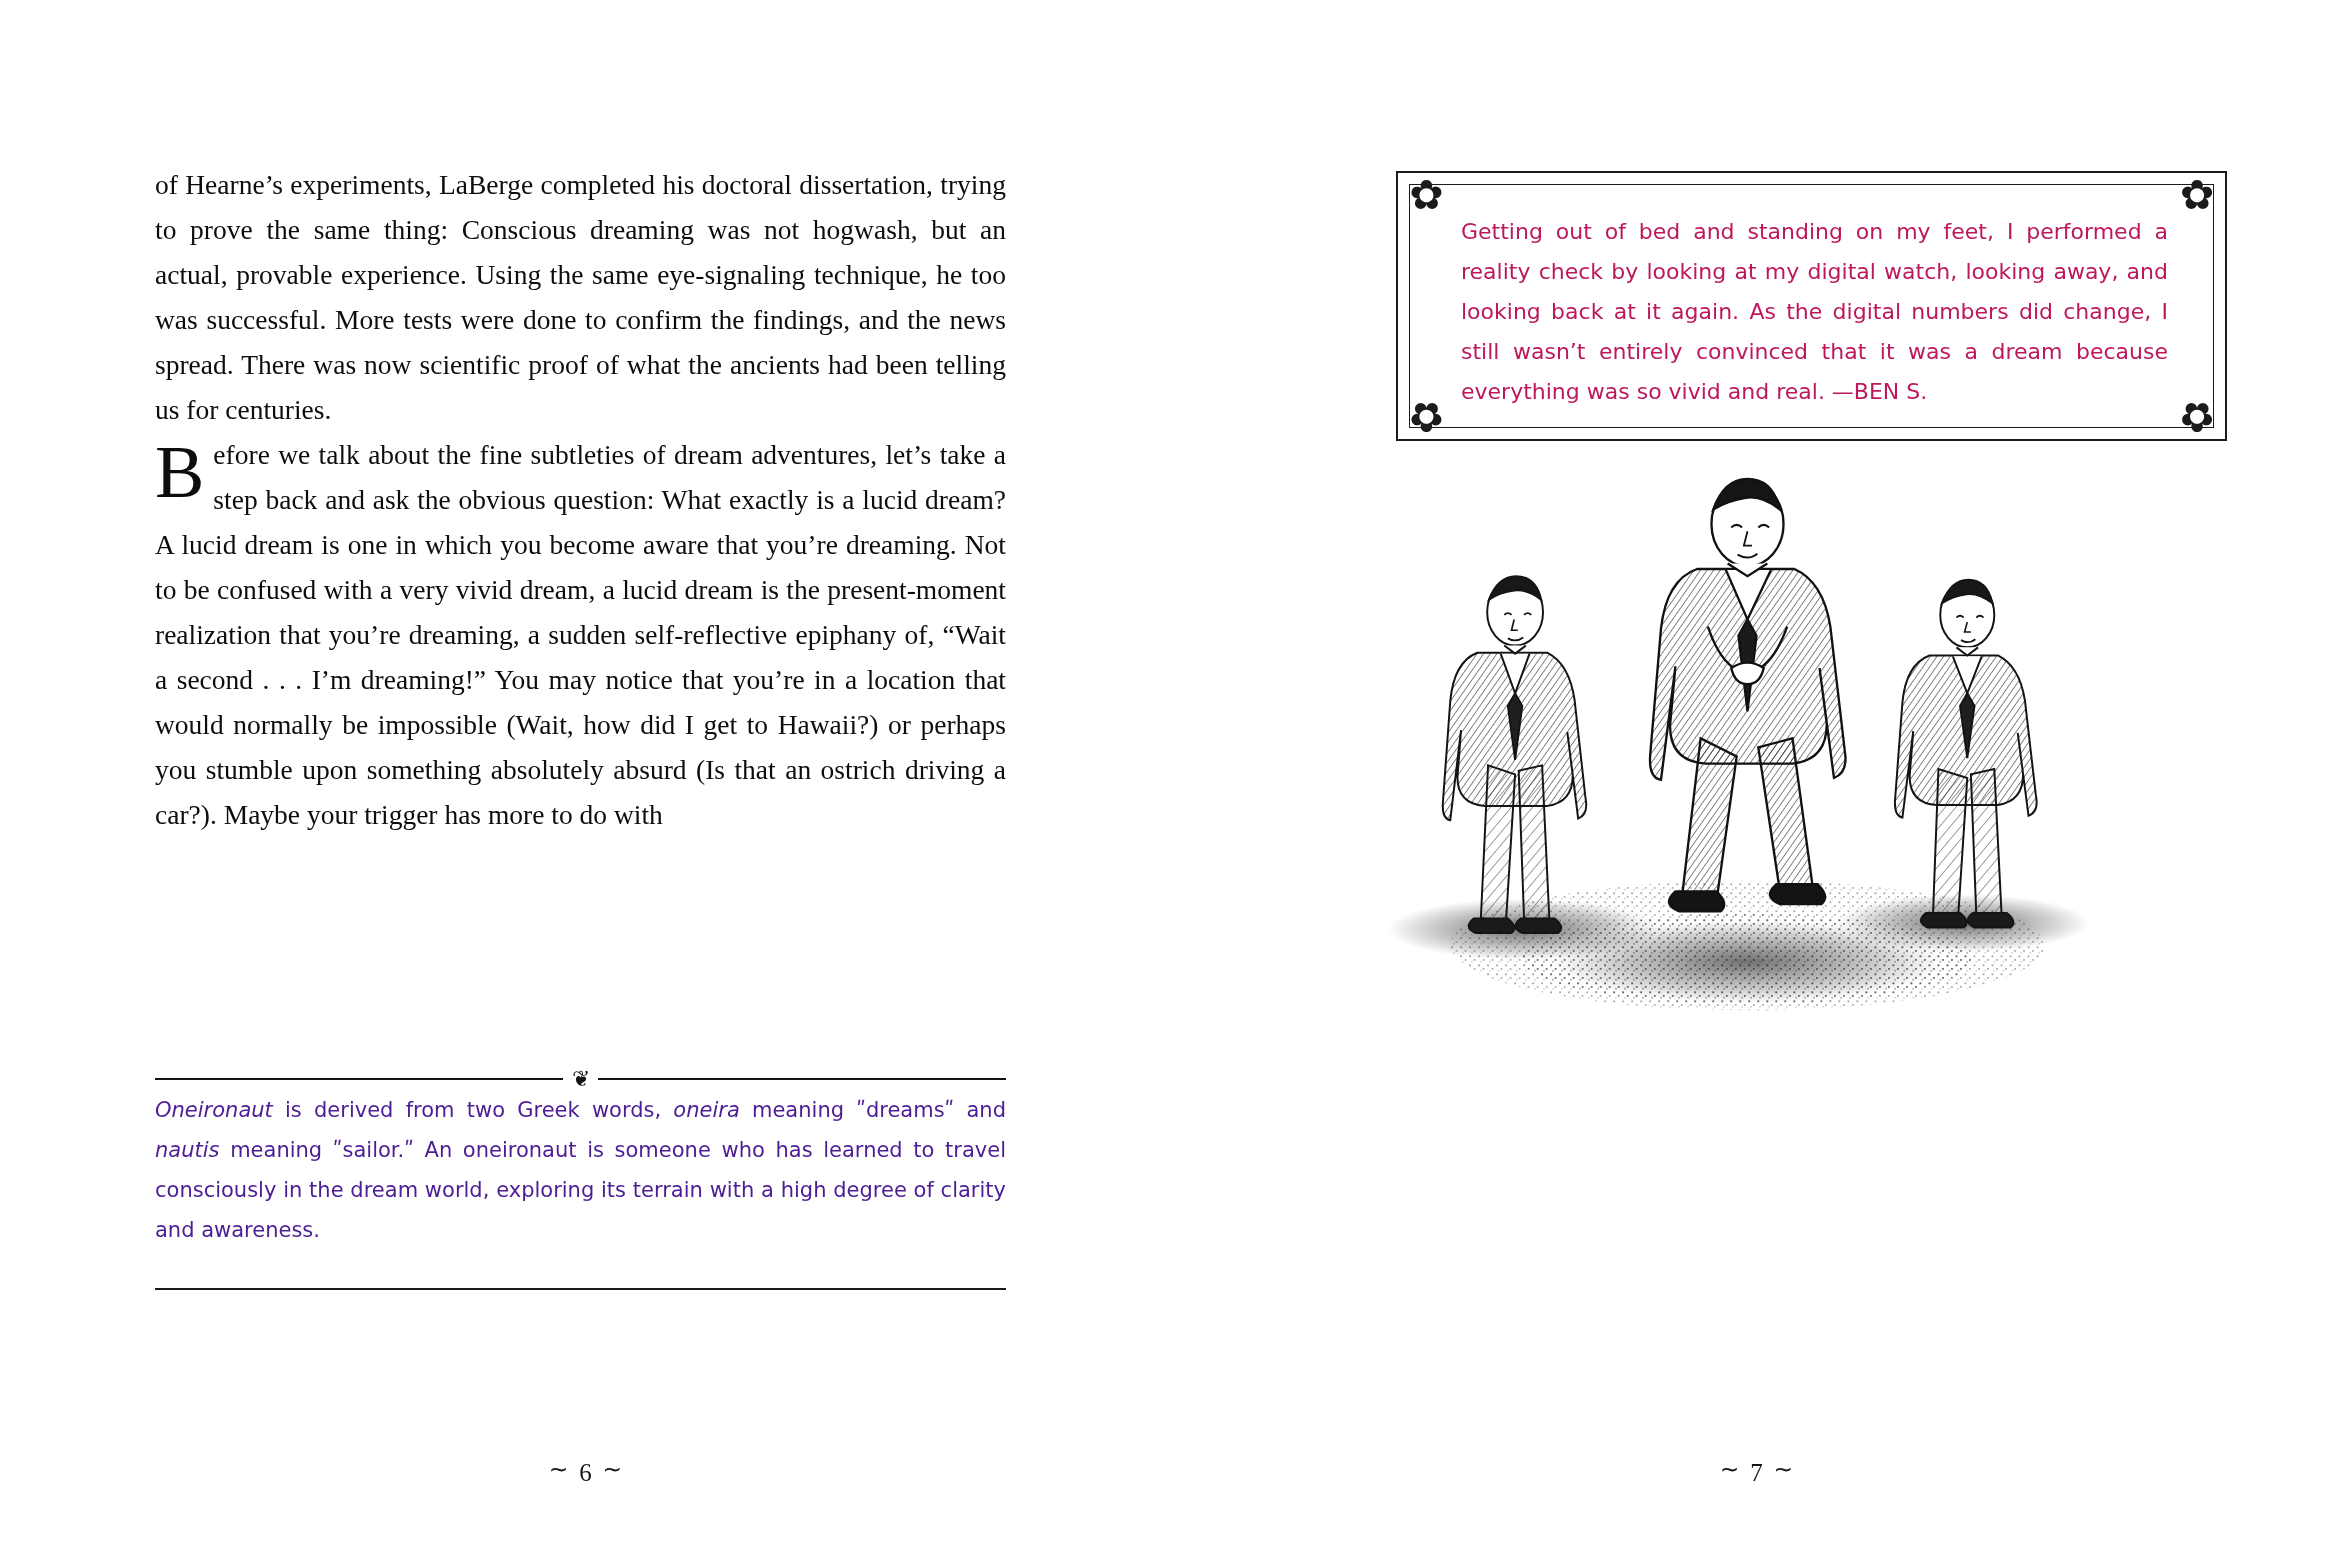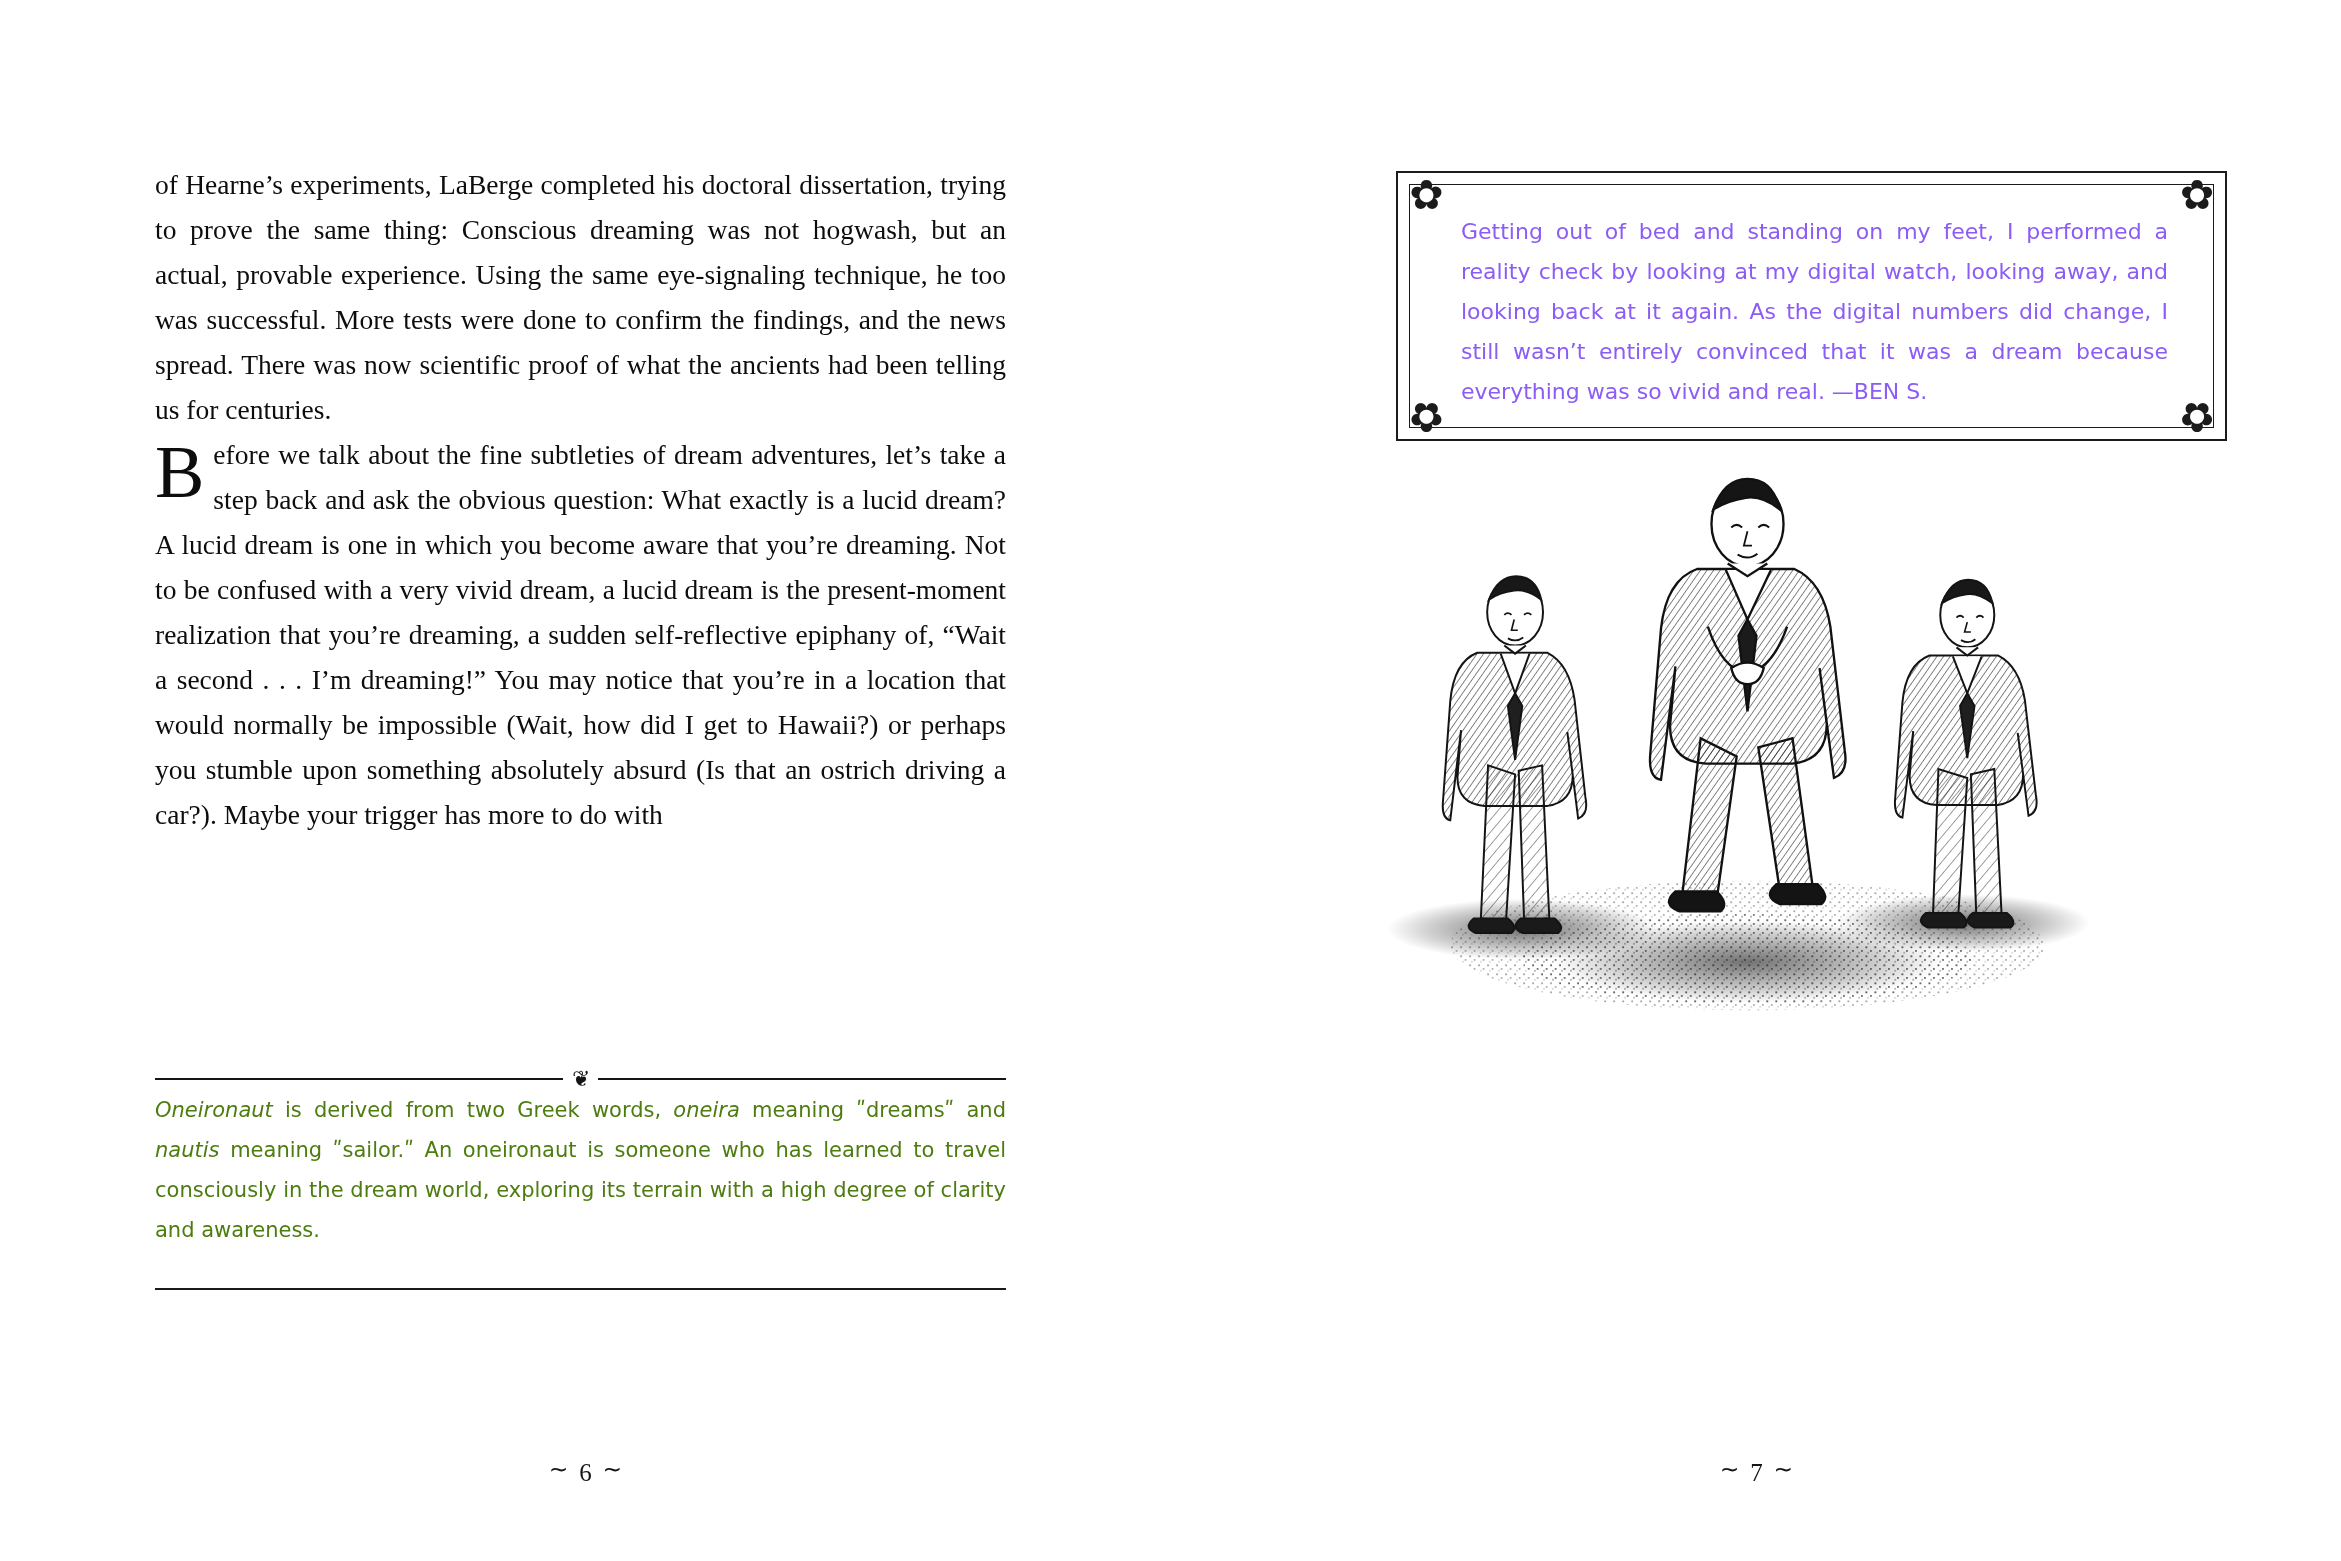--- a/index.html
+++ b/index.html
@@ -121,21 +121,21 @@
     font-size: 27px;
     letter-spacing: 2.2px;
     margin: 38px 0 31px 0;
     color: #0d0d0d;
   }
   .sidebar-body {
     font-family: "DejaVu Sans", sans-serif;
     font-size: 21px;
     line-height: 40px;
     text-align: justify;
-    color: #4d7c0f;
+    color: #4c1d95;
     margin-bottom: 38px;
   }
   .sidebar-body em {
     font-style: italic;
   }
   .folio {
     position: absolute;
     bottom: 74px;
     width: 100%;
     text-align: center;
@@ -185,21 +185,21 @@
   .quote-frame .c-br { right: 5.4px; bottom: 3.6px; transform: scale(-1,-1); }
   .quote-text {
     position: absolute;
     left: 65px;
     right: 59px;
     top: 41px;
     font-family: "DejaVu Sans", sans-serif;
     font-size: 22px;
     line-height: 40px;
     text-align: justify;
-    color: #8b5cf6;
+    color: #be185d;
   }
   .illustration {
     position: absolute;
     left: 0;
     top: 468px;
     width: 1171px;
     height: 928px;
   }
   .illustration svg { display: block; }
 </style>

